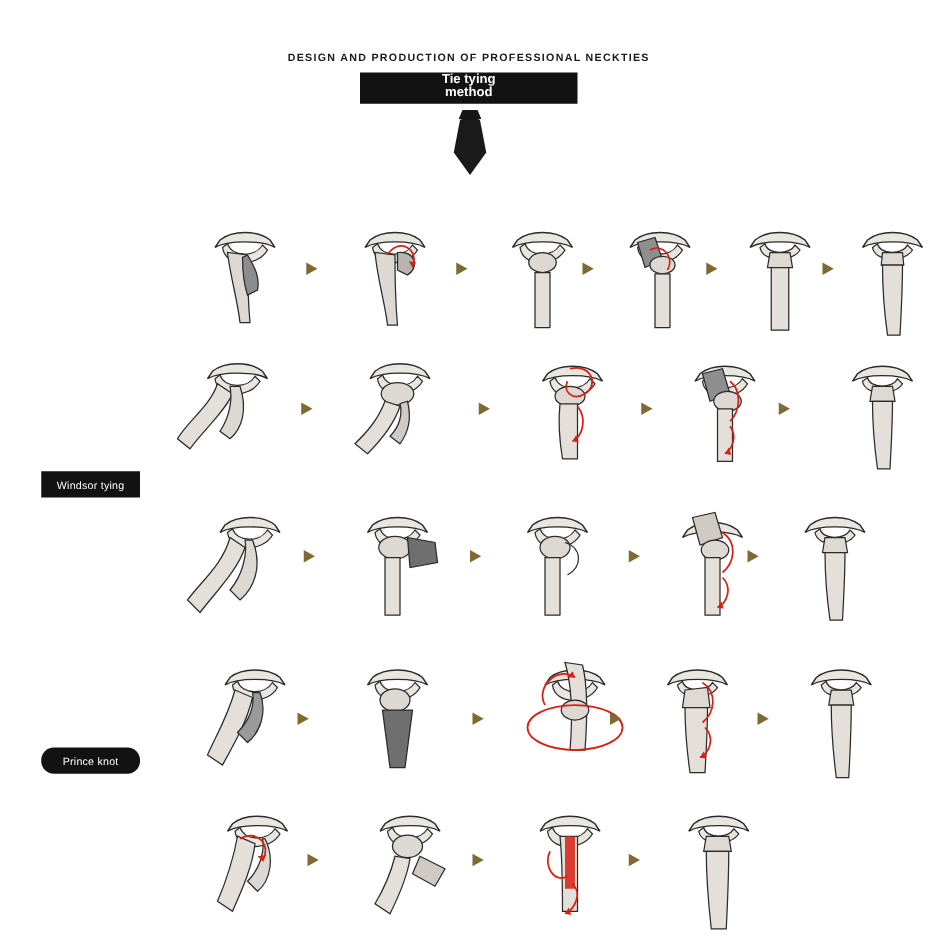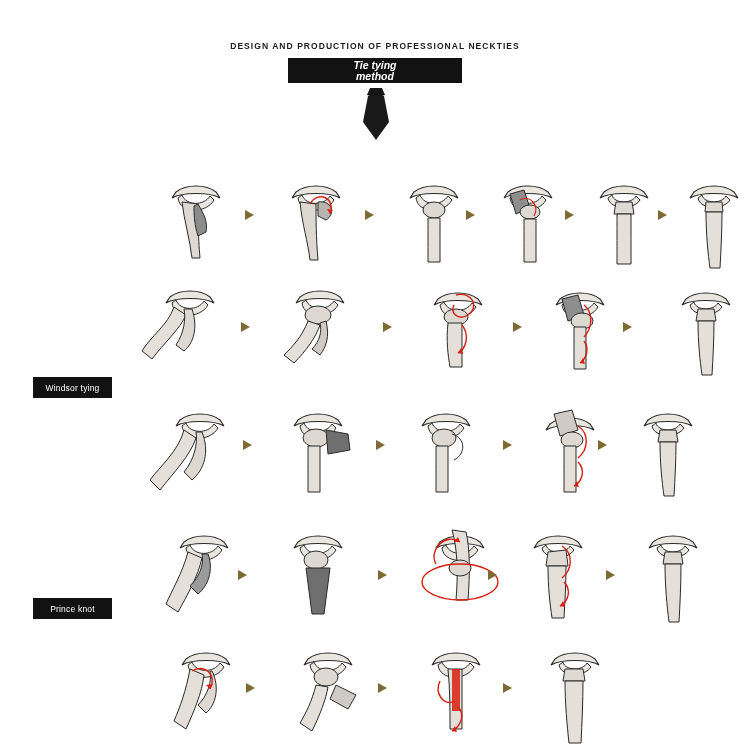--- a/index.html
+++ b/index.html
@@ -24,24 +24,23 @@
     letter-spacing:1.05px;
     color:#1b1b1b;
     font-weight:bold;
   }
   .title-bar{
     position:absolute;top:58px;left:288px;width:174px;height:25px;
     background:#121212;
   }
   .title-text{
     position:absolute;top:58px;left:288px;width:174px;height:25px;
-    display:flex;align-items:center;justify-content:center;
+    display:flex;align-items:flex-start;justify-content:center;
     color:#ffffff;font-size:10.5px;font-weight:bold;line-height:11px;
     text-align:center;
-    font-style:italic;
   }
   .title-text span{display:block;}
 
   
   .header-tie{position:absolute;top:88px;left:356px;width:40px;height:52px;}
 
   
   .row{position:absolute;left:0;width:750px;}
   .row-label{
     position:absolute;
@@ -157,21 +156,21 @@
           <path d="M22 18 C24 30,48 30,54 20 L50 16 C46 24,28 24,26 15 Z" fill="#e9e6e0" stroke="#2a2a2a" stroke-width="1"></path>
           <path d="M30 22 L46 22 L47 32 L29 32 Z" fill="#dedad3" stroke="#2a2a2a" stroke-width="1"></path>
           <path d="M30 32 C30 54,32 74,34 88 L44 88 C45 70,46 50,46 32 Z" fill="#e4e0d9" stroke="#2a2a2a" stroke-width="1"></path>
         </svg>
       </div>
 
     </div>
   </div>
 
   <div class="row" style="top:285px;height:105px;">
-    <div class="row-label" style="top:313px;">Prince knot</div>
+    <div class="row-label" style="top:313px;border-radius:10px;">Prince knot</div>
     <div class="steps">
 
       <div class="step" style="left:0px;top:0px;">
         <svg width="105" height="105" viewBox="0 0 105 105">
           <path d="M42 12 C52 4,72 4,82 12 L86 18 C76 12,48 12,38 18 Z" fill="#e9e6e0" stroke="#2a2a2a" stroke-width="1.1"></path>
           <path d="M44 18 C46 34,72 34,80 20 L76 16 C70 26,52 26,48 15 Z" fill="#e9e6e0" stroke="#2a2a2a" stroke-width="1"></path>
           <path d="M46 22 C40 40,22 52,14 66 L24 74 C36 58,52 44,58 30 Z" fill="#e4e0d9" stroke="#2a2a2a" stroke-width="1"></path>
           <path d="M64 24 C70 42,66 58,56 66 L48 60 C56 48,58 34,56 24 Z" fill="#ddd9d2" stroke="#2a2a2a" stroke-width="1"></path>
         </svg>
       </div>

